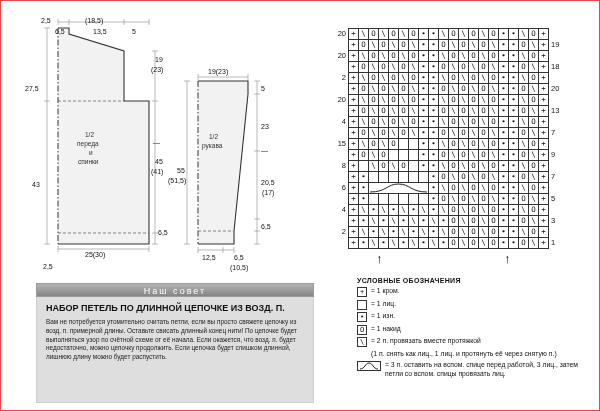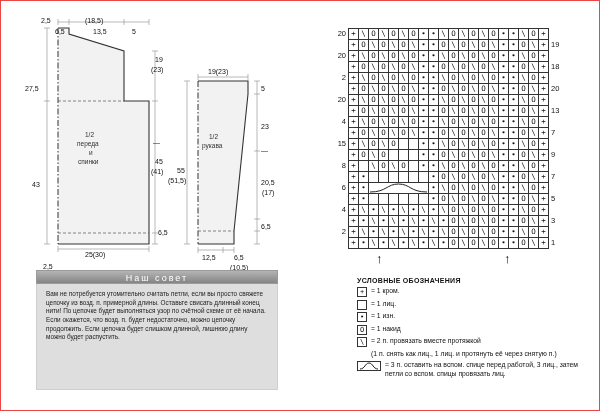--- a/index.html
+++ b/index.html
@@ -29,21 +29,21 @@
   .legend{position:absolute;left:356px;top:276px;width:240px;}
   .legend-title{font-size:7px;font-weight:bold;margin-bottom:3px;letter-spacing:0.3px;}
   .litem{display:flex;align-items:flex-start;margin:2.5px 0;font-size:6.8px;}
   .lsym{display:inline-block;flex:none;width:8px;height:8px;border:1px solid #333;font-size:7px;
         line-height:8px;text-align:center;margin-right:4px;background:#fff;font-family:"DejaVu Sans Mono",monospace;}
   .lsym.wide{width:22px;display:flex;align-items:center;justify-content:center;}
   .ltext{line-height:1.3;}
   .lnote{font-size:6.8px;line-height:1.3;margin-left:14px;}
 
   
-  .advice{position:absolute;left:35px;top:269px;width:242px;height:122px;}
+  .advice{position:absolute;left:35px;top:282px;width:278px;height:122px;}
   .advice-header{height:14px;line-height:14px;text-align:center;color:#fff;font-size:9px;
                  letter-spacing:2px;background:linear-gradient(#b4b4b4,#858585);border:1px solid #9a9a9a;box-sizing:border-box;}
   .advice-body{background:#dedede;height:106px;box-sizing:border-box;padding:6px 9px;border:1px solid #cfcfcf;border-top:none;}
   .advice-title{font-size:9px;font-weight:bold;line-height:1.25;margin-bottom:4px;}
   .advice-text{font-size:6.4px;line-height:1.35;margin:0;text-align:left;color:#222;}
 </style>
 </head>
 <body>
 
 <div class="page">
@@ -628,17 +628,18 @@
             </svg>
           </span>
           <span class="ltext">= 3 п. оставить на вспом. спице перед работой, 3 лиц., затем петли со вспом. спицы провязать лиц.</span>
         </div>
       </div>
   </div>
 
   <div class="advice">
     <div class="advice-header">Наш совет</div>
     <div class="advice-body">
+      <div class="advice-title">НАБОР ПЕТЕЛЬ ПО ДЛИННОЙ ЦЕПОЧКЕ ИЗ ВОЗД. П.</div>
       <p class="advice-text">Вам не потребуется утомительно считать петли, если вы просто свяжете цепочку из возд. п. примерной длины. Оставьте свисать длинный конец нити! По цепочке будет выполняться узор по счётной схеме от её начала. Если окажется, что возд. п. будет недостаточно, можно цепочку продолжить. Если цепочка будет слишком длинной, лишнюю длину можно будет распустить.</p>
     </div>
   </div>
 
 </div>
 
 </body></html>

